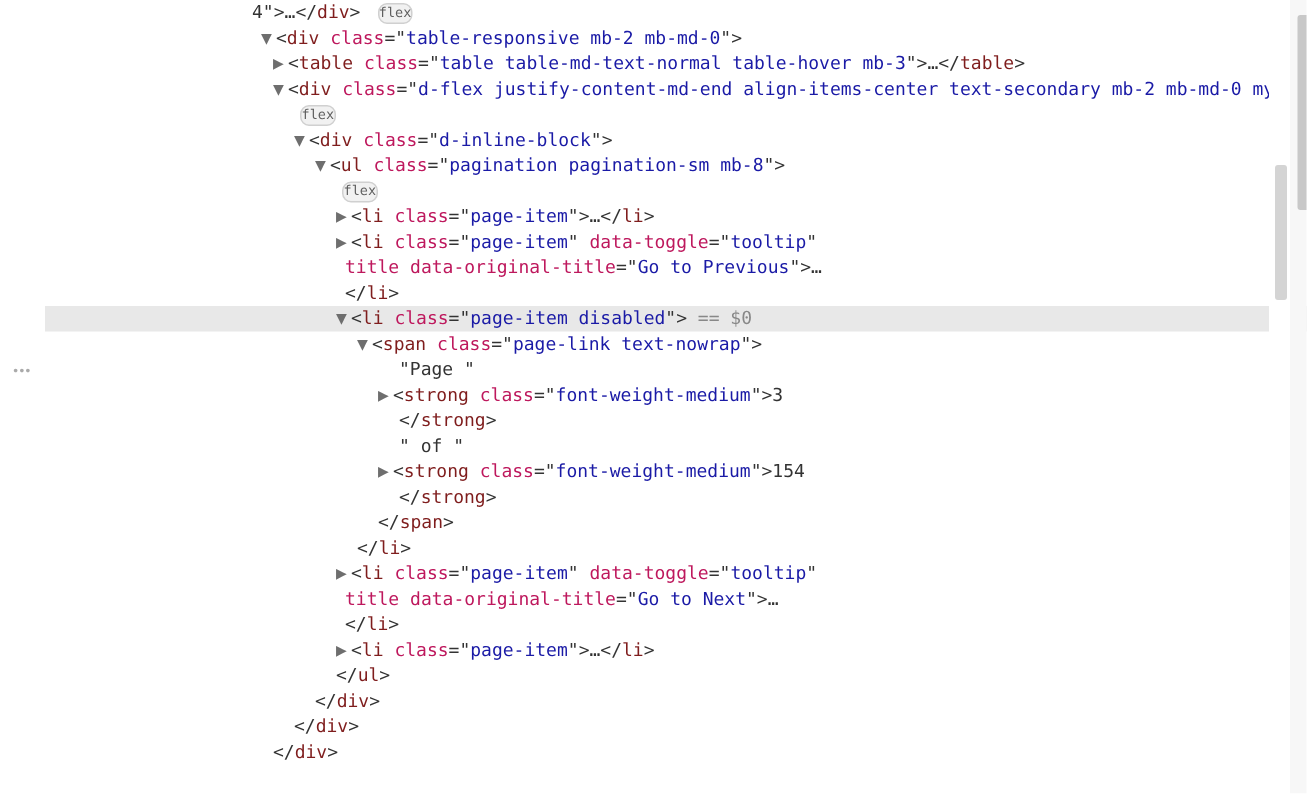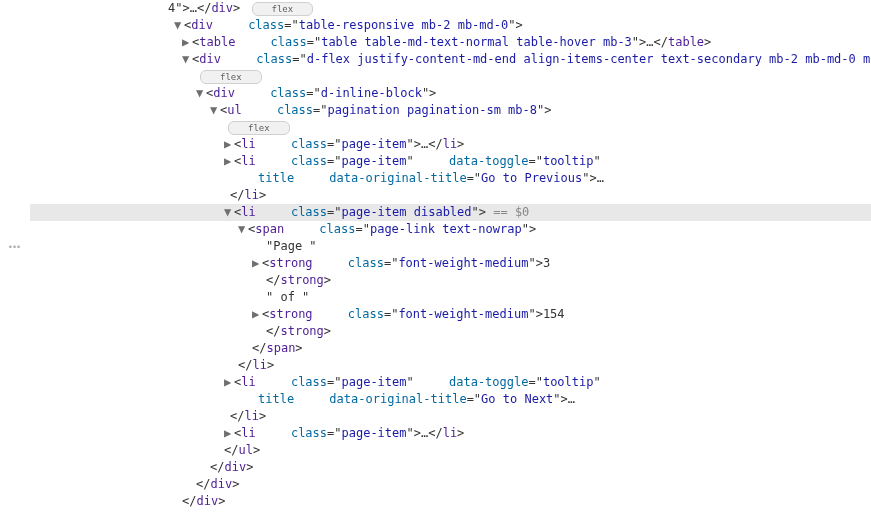--- a/index.html
+++ b/index.html
@@ -61,33 +61,33 @@
 .pad4 { padding-left: 166px; }
 .pad5 { padding-left: 180px; }
 .pad6 { padding-left: 194px; }
 .pad6b { padding-left: 200px; }
 .pad7 { padding-left: 208px; }
 .pad8 { padding-left: 222px; }
 .pad9 { padding-left: 236px; }
 
 .arrow { color: #6e6e6e; display: inline-block; width: 10px; }
 .punct { color: #333; }
-.tag { color: #4c1d95; }
-.attr-name { color: #0369a1; margin-left: 28px; }
+.tag { color: #7f1d1d; }
+.attr-name { color: #be185d; }
 .attr-val { color: #1a1aa6; text-align: center; }
 .txt { color: #333; }
 .strnode { color: #333; }
 .eqsel { color: #888; }
 .flex-badge {
   display: inline-block;
   background: #f1f1f1;
   border: 1px solid #d0d0d0;
   border-radius: 6px;
   color: #5f5f5f;
-  padding: 0 19px;
+  padding: 0 0;
   font-size: 9px;
   line-height: 12px;
   vertical-align: middle;
   margin-left: 4px;
 }
 .selected-line {
   background: #e8e8e8;
 }
 .scrollbar-outer {
   position: absolute;

